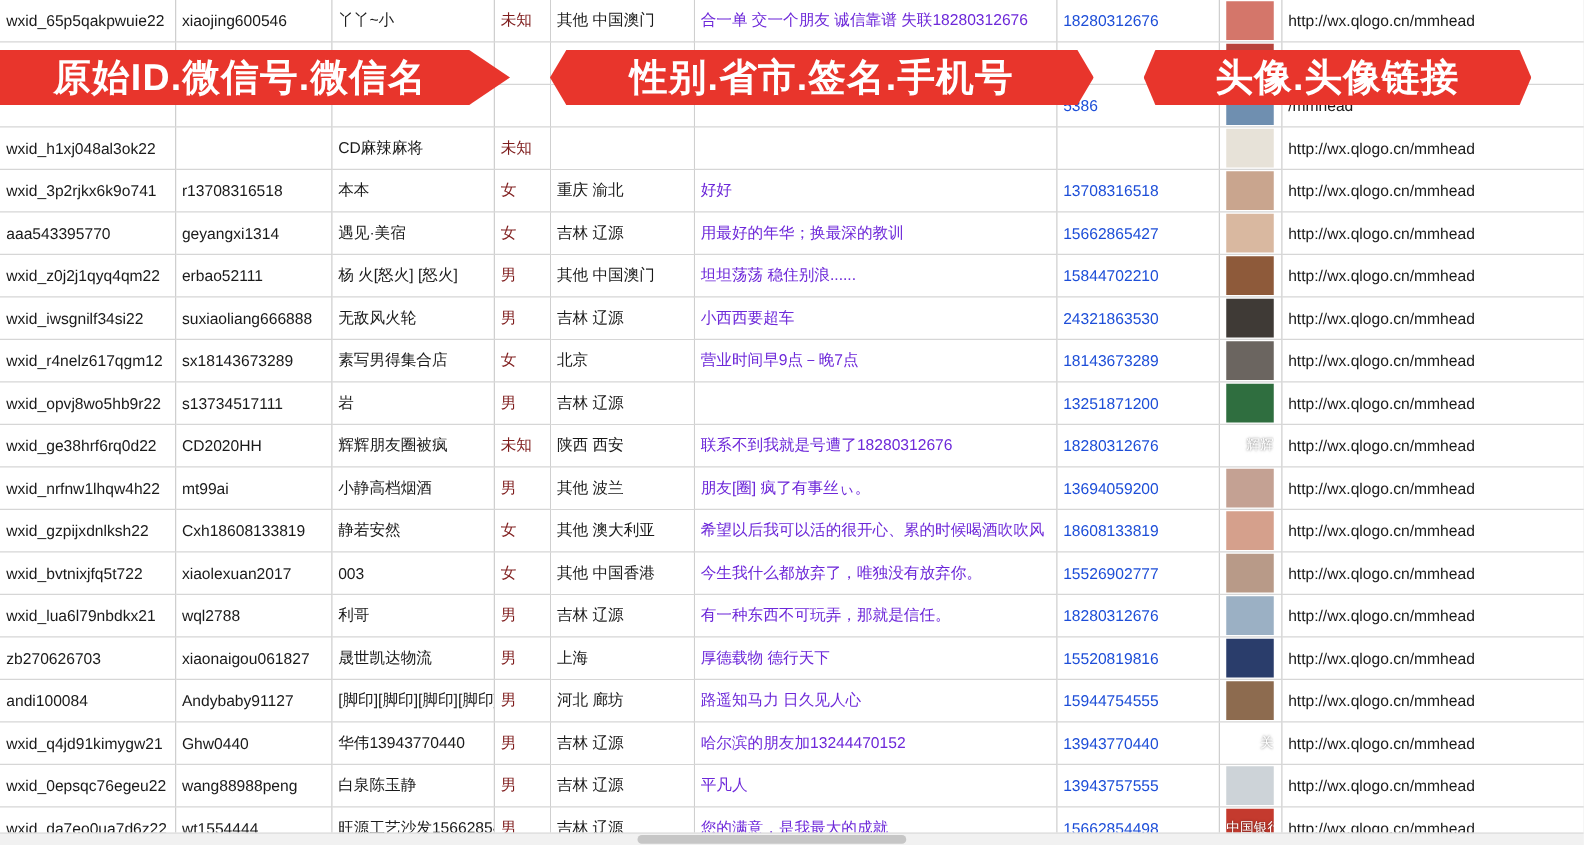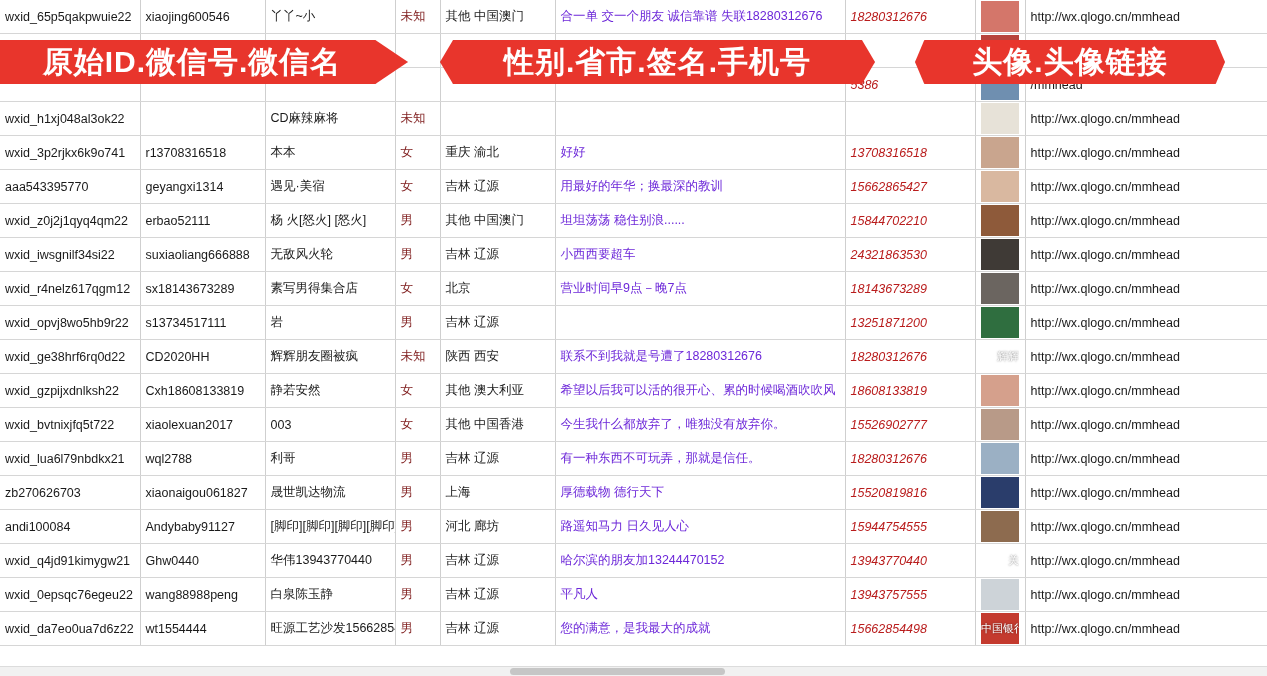--- a/index.html
+++ b/index.html
@@ -48,21 +48,21 @@
   col.c6 { width: 130px; }
   col.c7 { width: 50px; }
   col.c8 { width: 242px; }
 
   td.id      { color: #1a1a1a; }
   td.wxno    { color: #1a1a1a; }
   td.name    { color: #1a1a1a; }
   td.sex     { color: #7f1d1d; }
   td.region  { color: #1a1a1a; padding-left: 10px;}
   td.sign    { color: #6d28d9; }
-  td.phone   { color: #b91c1c; font-style: italic; }
+  td.phone   { color: #1d4ed8; }
   td.avatar  { padding: 0; text-align: center; background: #ffffff; }
   td.link    { color: #1a1a1a; }
 
   .thumb {
     width: 38px;
     height: 31px;
     display: inline-block;
     vertical-align: middle;
     position: relative;
     overflow: hidden;
@@ -278,20 +278,31 @@
           <td class="wxno">CD2020HH</td>
           <td class="name">辉辉朋友圈被疯</td>
           <td class="sex">未知</td>
           <td class="region">陕西 西安</td>
           <td class="sign">联系不到我就是号遭了18280312676</td>
           <td class="phone">18280312676</td>
           <td class="avatar"><span class="thumb" style="background: rgb(255, 255, 255);"><span class="tx">辉辉</span></span></td>
           <td class="link">http://wx.qlogo.cn/mmhead</td>
         </tr>
         <tr>
+          <td class="id">wxid_nrfnw1lhqw4h22</td>
+          <td class="wxno">mt99ai</td>
+          <td class="name">小静高档烟酒</td>
+          <td class="sex">男</td>
+          <td class="region">其他 波兰</td>
+          <td class="sign">朋友[圈] 疯了有事丝ぃ。</td>
+          <td class="phone">13694059200</td>
+          <td class="avatar"><span class="thumb" style="background: rgb(196, 161, 147);"></span></td>
+          <td class="link">http://wx.qlogo.cn/mmhead</td>
+        </tr>
+        <tr>
           <td class="id">wxid_gzpijxdnlksh22</td>
           <td class="wxno">Cxh18608133819</td>
           <td class="name">静若安然</td>
           <td class="sex">女</td>
           <td class="region">其他 澳大利亚</td>
           <td class="sign">希望以后我可以活的很开心、累的时候喝酒吹吹风</td>
           <td class="phone">18608133819</td>
           <td class="avatar"><span class="thumb" style="background: rgb(213, 160, 140);"></span></td>
           <td class="link">http://wx.qlogo.cn/mmhead</td>
         </tr>

